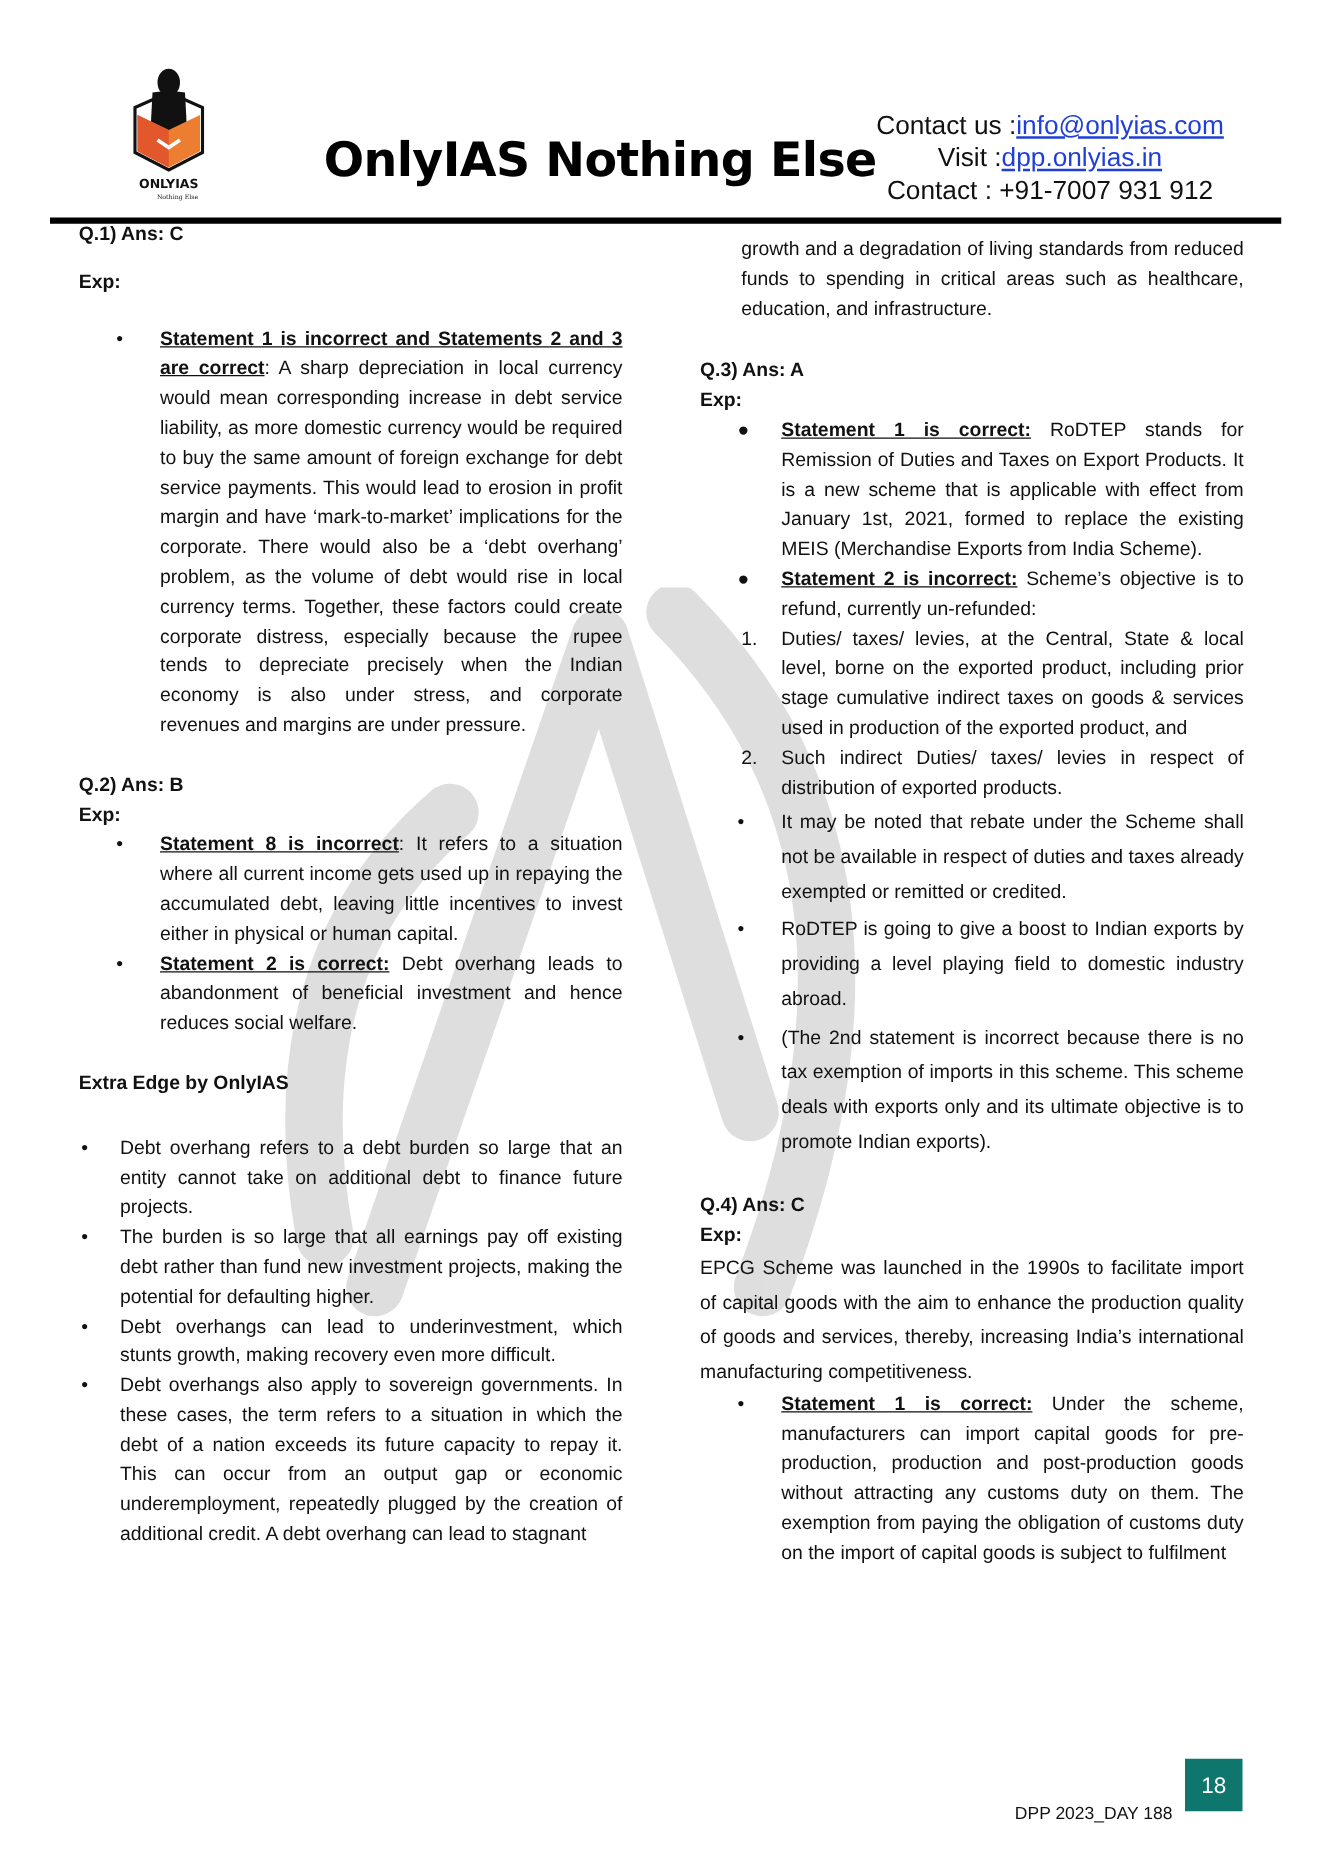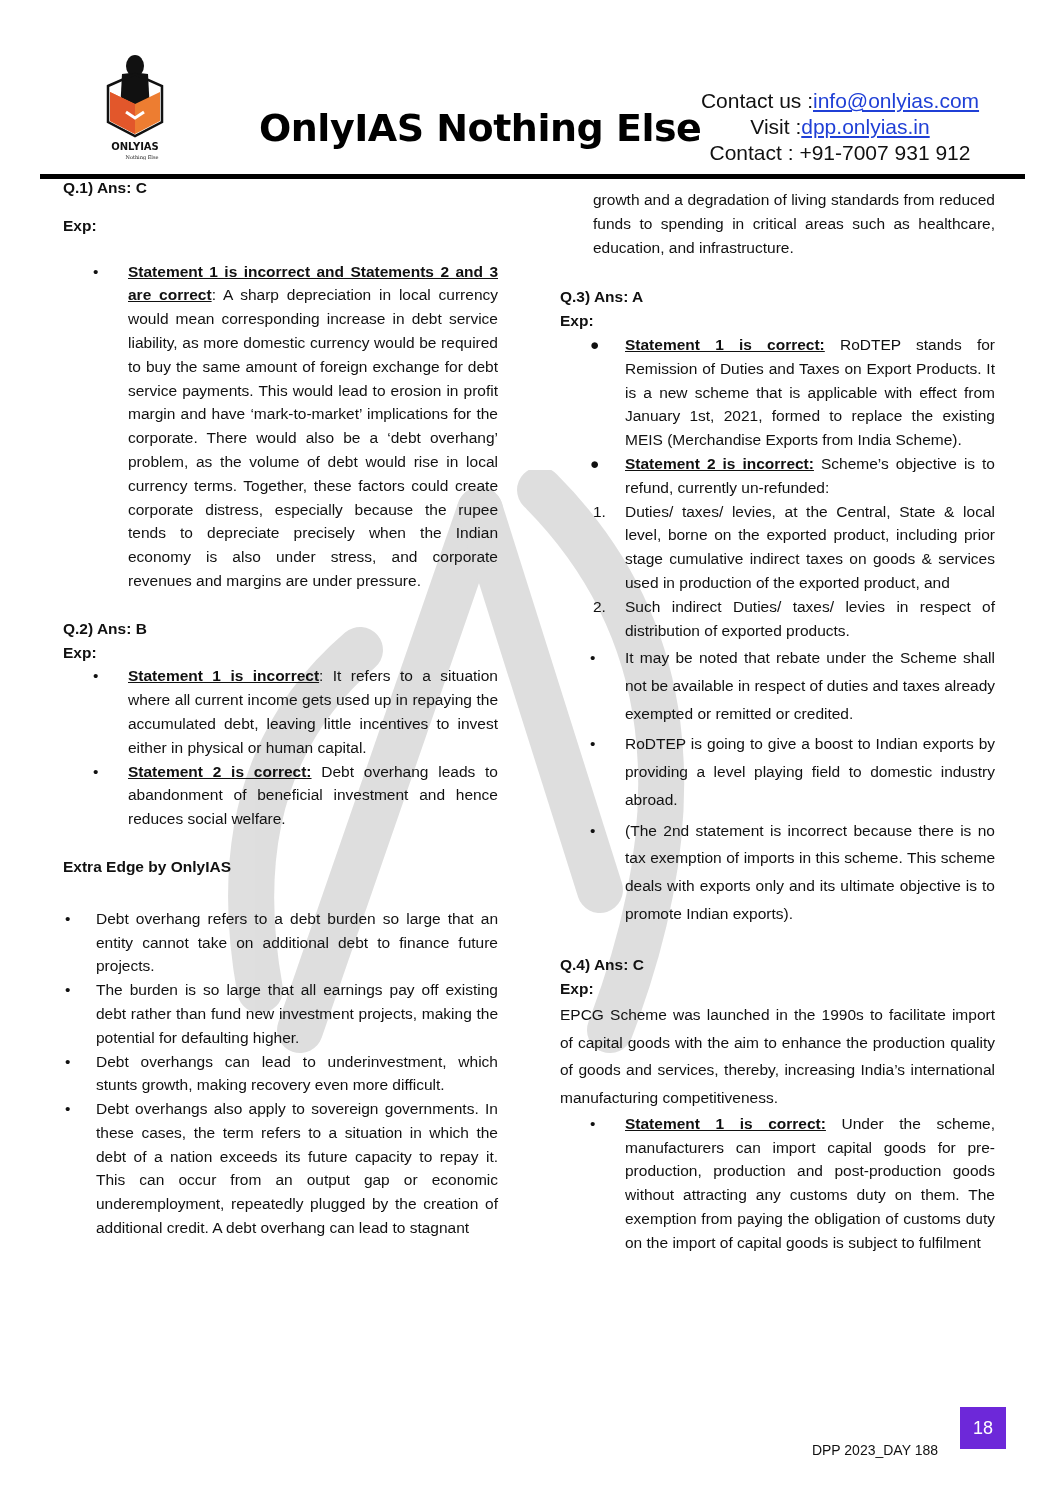--- a/index.html
+++ b/index.html
@@ -46,22 +46,22 @@
     .lead { font-weight: bold; text-decoration: underline; }
     .loose li { line-height: 27.7px; }
 
     .footer { position: absolute; left: 0; top: 1430px; width: 1058px; height: 50px; z-index: 2; }
     .footer-text {
       position: absolute; right: 120px; top: 12px;
       font-family: "Liberation Sans", sans-serif; font-size: 14px; color: #111;
     }
     .page-badge {
       position: absolute; left: 948px; top: 1407px; width: 46px; height: 42px;
-      background: #6d28d9; color: #fff; font-family: "Liberation Sans", sans-serif;
-      font-size: 18px; text-align: center; line-height: 42px; z-index: 2; margin-left: 12px;
+      background: #0f766e; color: #fff; font-family: "Liberation Sans", sans-serif;
+      font-size: 18px; text-align: center; line-height: 42px; z-index: 2;
     }
   </style>
 </head>
 <body>
 
 <svg class="watermark" viewBox="0 0 620 620">
   <g fill="none" stroke="#d9d9d9" stroke-width="46" stroke-linecap="round" opacity="0.85">
     <path d="M120 560 L 300 40"></path>
     <path d="M300 40 L 420 420"></path>
     <path d="M80 520 Q 40 300 180 180"></path>
@@ -103,21 +103,21 @@
       <span class="bullet">•</span>
       <span class="lead">Statement 1 is incorrect and Statements 2 and 3 are correct</span><span>: A sharp depreciation in local currency would mean corresponding increase in debt service liability, as more domestic currency would be required to buy the same amount of foreign exchange for debt service payments. This would lead to erosion in profit margin and have ‘mark-to-market’ implications for the corporate. There would also be a ‘debt overhang’ problem, as the volume of debt would rise in local currency terms. Together, these factors could create corporate distress, especially because the rupee tends to depreciate precisely when the Indian economy is also under stress, and corporate revenues and margins are under pressure.</span>
     </li>
   </ul>
   <div style="height:24px"></div>
   <div class="q-head">Q.2) Ans: B</div>
   <div class="exp">Exp:</div>
   <ul class="bl indent">
     <li>
       <span class="bullet">•</span>
-      <span class="lead">Statement 1 is incorrect</span><span>: It refers to a situation where all current income gets used up in repaying the accumulated debt, leaving little incentives to invest either in physical or human capital.</span>
+      <span class="lead">Statement 8 is incorrect</span><span>: It refers to a situation where all current income gets used up in repaying the accumulated debt, leaving little incentives to invest either in physical or human capital.</span>
     </li>
     <li>
       <span class="bullet">•</span>
       <span class="lead">Statement 2 is correct:</span><span> Debt overhang leads to abandonment of beneficial investment and hence reduces social welfare.</span>
     </li>
   </ul>
   <div style="height:24px"></div>
   <div class="exp">Extra Edge by OnlyIAS</div>
   <div style="height:28px"></div>
   <ul class="bl flat">

